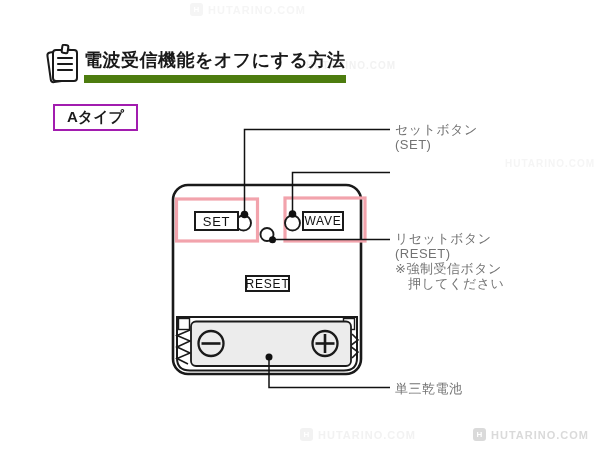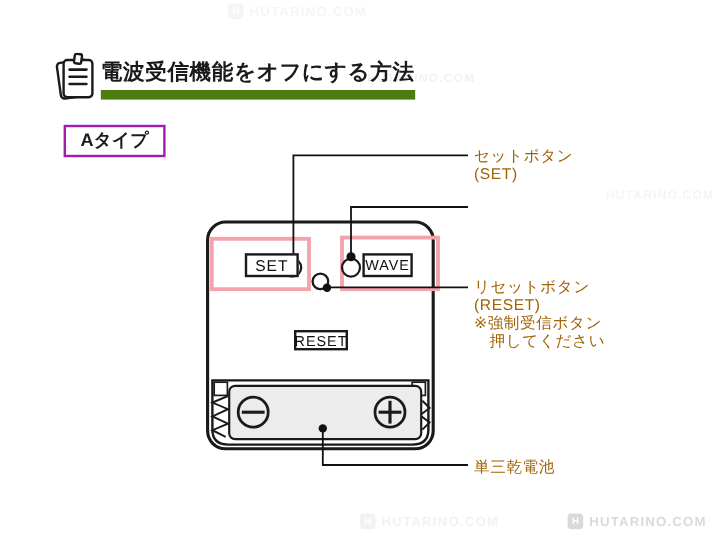--- a/index.html
+++ b/index.html
@@ -36,30 +36,30 @@
 
   
   .btn-label{
     border:2px solid #1a1a1a;
     background:#fff;
     display:flex;align-items:center;justify-content:center;
     font-size:13px;letter-spacing:.8px;
     color:#111;
     box-sizing:border-box;
   }
-  .set-label{left:204px;top:211px;width:45px;height:20px;}
+  .set-label{left:194px;top:211px;width:45px;height:20px;}
   .wave-label{left:302px;top:211px;width:42px;height:20px;font-size:12px;}
   .reset-label{left:245px;top:246px;width:45px;height:17px;font-size:12px;margin-top:29px;}
 
   
   .ann{
     left:395px;width:200px;
     font-size:13px;line-height:15px;
     letter-spacing:.5px;
-    color:#a16207;
+    color:#737373;
   }
   .ann div{white-space:nowrap;}
   .ann .indent{padding-left:13px;}
   .ann-set{top:122px;}
   .ann-wave{top:160px;}
   .ann-reset{top:231px;}
   .ann-battery{top:381px;}
 
   
   .wm{

